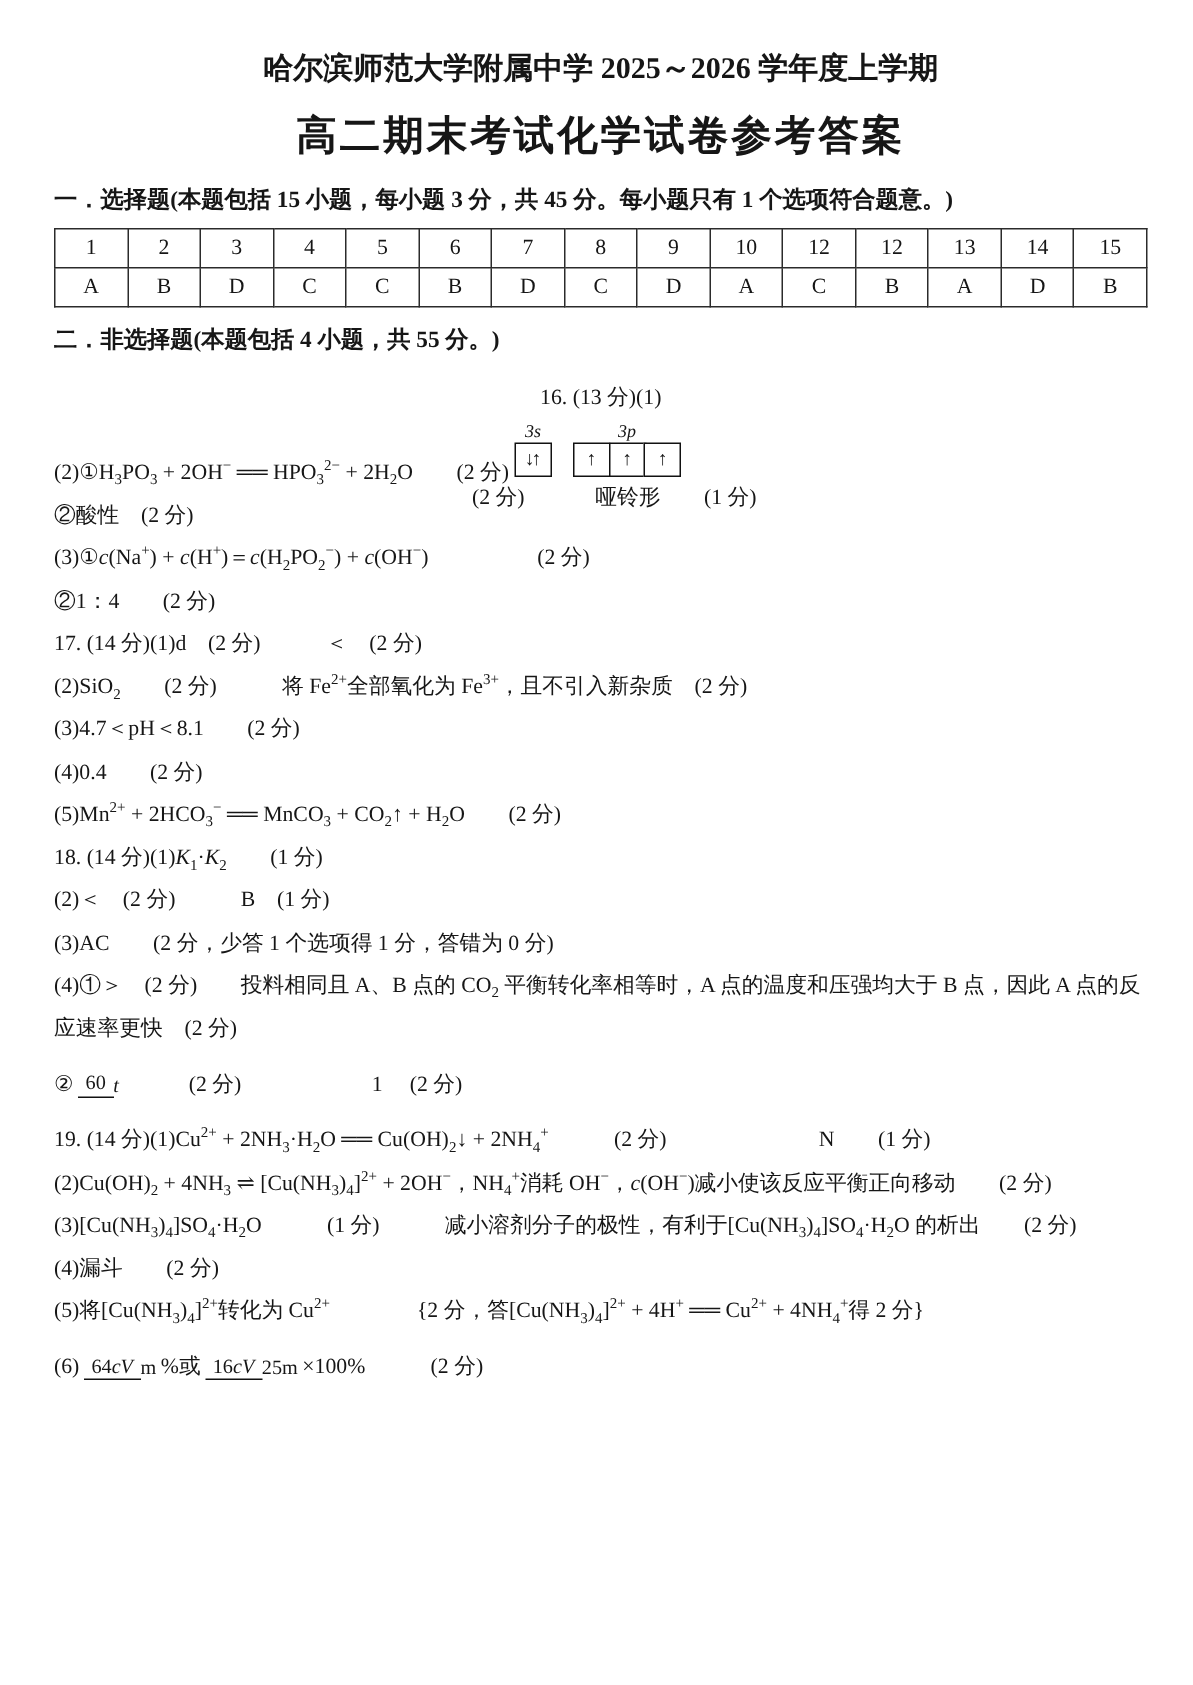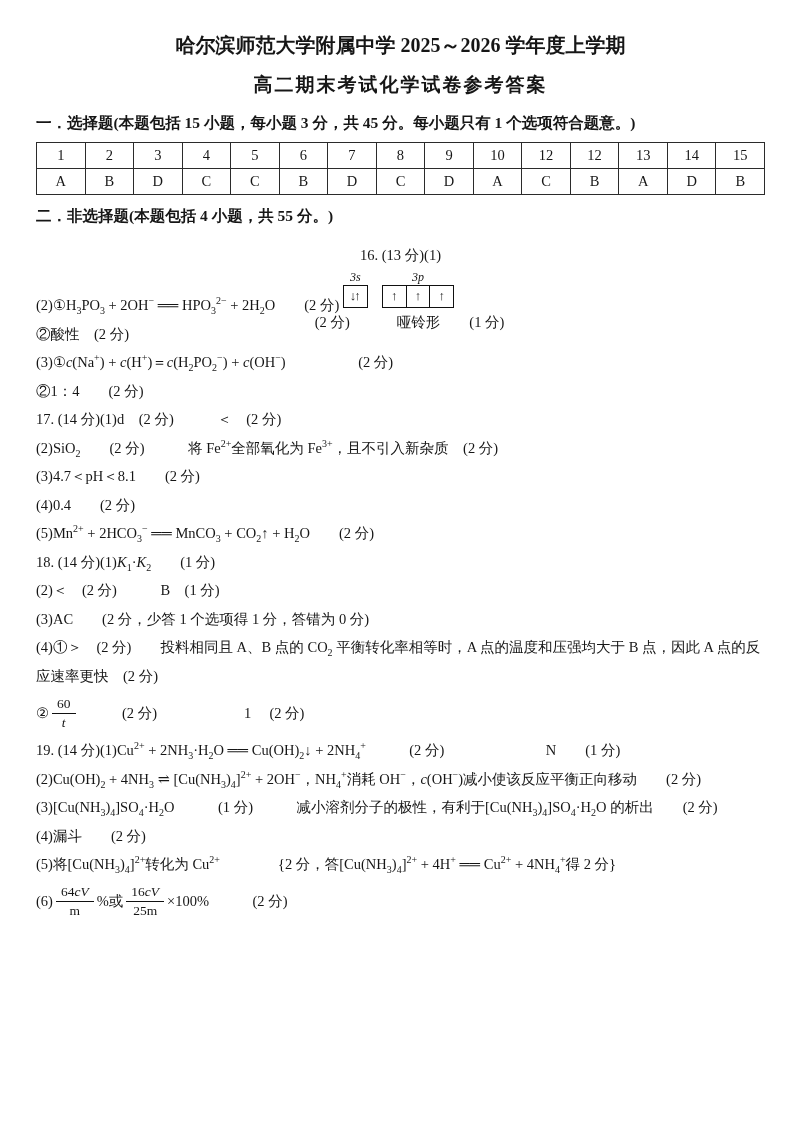--- a/index.html
+++ b/index.html
@@ -3,21 +3,21 @@
 <meta charset="utf-8">
 <style>
   html,body{margin:0;padding:0;}
   body{
     width:795px;height:1123px;background:#ffffff;color:#161616;
     font-family:"Liberation Serif","DejaVu Serif",serif;
     position:relative;overflow:hidden;
   }
   .page{padding:20px 30px 0 36px;}
   .title1{text-align:center;font-size:20px;font-weight:bold;margin-top:12px;white-space:pre-wrap;}
-  .title2{text-align:center;font-size:19px;font-weight:bold;margin-top:13px;letter-spacing:2px;white-space:pre-wrap;}
+  .title2{text-align:center;font-size:27px;font-weight:bold;margin-top:13px;letter-spacing:2px;white-space:pre-wrap;}
   .sec-heading{font-size:15.5px;font-weight:bold;margin-top:15px;white-space:pre-wrap;}
   table.ans{border-collapse:collapse;width:100%;margin-top:8px;table-layout:fixed;}
   table.ans td{border:1px solid #2b2b2b;text-align:center;height:25px;font-size:14.5px;padding:0;}
   .sec2{margin-top:11px;}
   .line{font-size:14.5px;line-height:28.5px;white-space:pre-wrap;}
   .q16-lead{display:flex;align-items:center;margin-top:14px;height:50px;flex-direction:column;}
   .q16-lead > span{white-space:pre-wrap;}
   sup{font-size:10px;line-height:0;}
   sub{font-size:10px;line-height:0;}
   i{font-style:italic;}
@@ -25,21 +25,21 @@
   .orb{display:inline-flex;align-items:flex-end;margin:0 6px 0 2px;}
   .orb-group{display:inline-flex;flex-direction:column;align-items:center;font-style:italic;}
   .orb-group + .orb-group{margin-left:14px;}
   .orb-label{font-size:12px;line-height:14px;margin-bottom:1px;}
   .orb-boxes{display:inline-flex;}
   .orb-box{width:21px;height:21px;border:1.3px solid #111;display:inline-flex;align-items:center;justify-content:center;font-size:13px;letter-spacing:-2px;padding-right:2px;background:#fff;}
   .orb-boxes .orb-box + .orb-box{margin-left:-1.3px;}
   
   .frac-line{display:flex;align-items:center;height:46px;}
   .frac-line > span{white-space:pre-wrap;}
-  .frac{display:inline-flex;flex-direction:column;align-items:center;line-height:1.15;font-size:13.5px;margin:0 3px;text-align:center;}
+  .frac{display:inline-flex;align-items:center;line-height:1.15;font-size:13.5px;margin:0 3px;text-align:center;}
   .frac .num{border-bottom:1.3px solid #111;padding:0 5px 1px 5px;}
   .frac .den{padding-top:1px;}
 </style>
 </head>
 <body>
 
 <div class="page">
 
   <div class="title1">哈尔滨师范大学附属中学 2025～2026 学年度上学期</div>
   <div class="title2">高二期末考试化学试卷参考答案</div>

